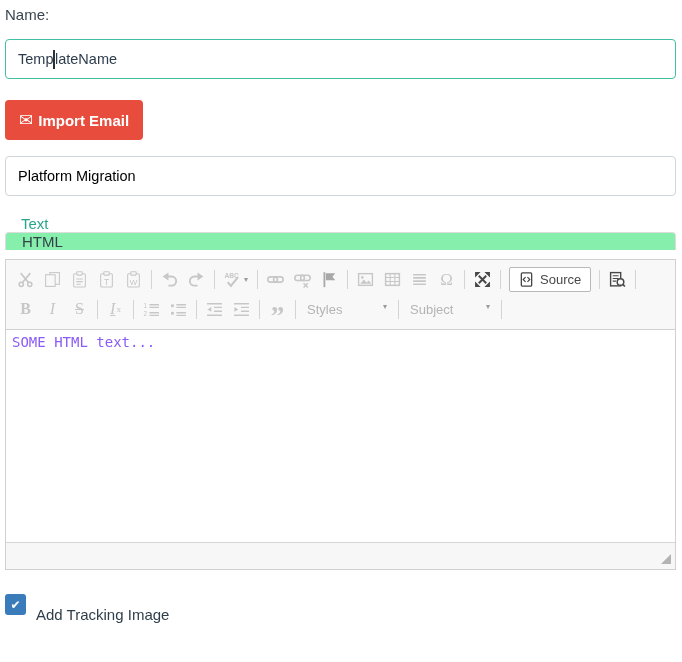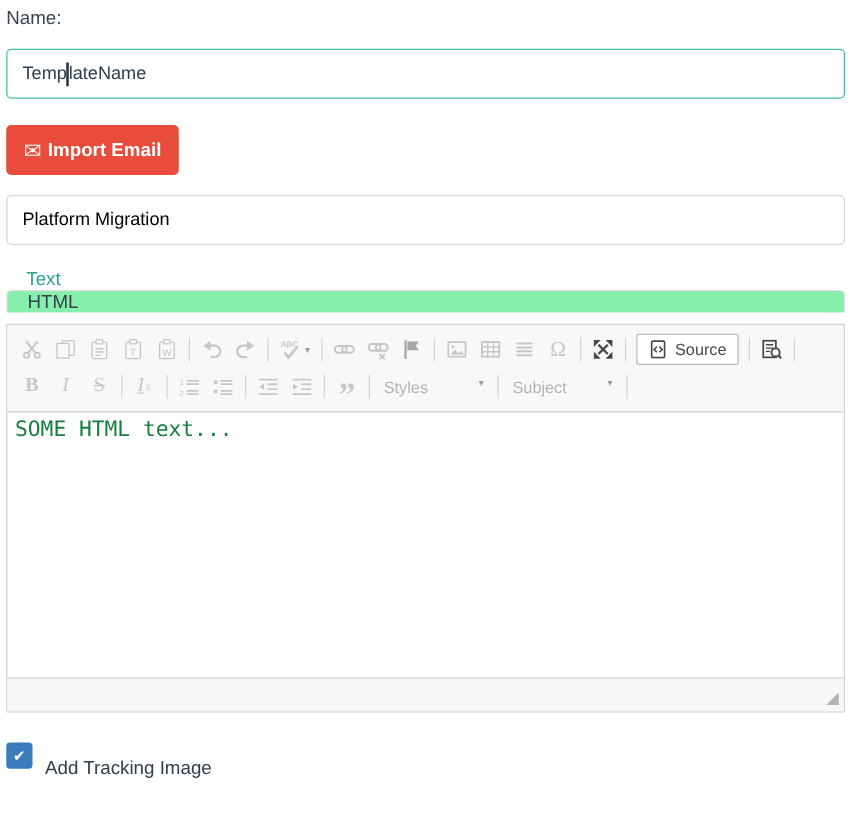--- a/index.html
+++ b/index.html
@@ -51,21 +51,21 @@
   .b-bold{font-weight:700;}
   .b-italic{font-style:italic;}
   .b-strike{text-decoration:line-through;}
   .rf-i{font-style:italic;text-decoration:underline;}
   .rf-x{font-size:9px;vertical-align:sub;margin-left:1px;}
   .quote-glyph{font-size:27px;line-height:0;display:inline-block;transform:translateY(7px);font-weight:700;}
   .dd{display:flex;align-items:flex-start;justify-content:space-between;width:80px;color:#b4b4b4;
     font-size:13px;padding:0 7px;cursor:pointer;flex:0 0 auto;}
 
   .src-area{height:204px;padding:4px 6px;font-family:"DejaVu Sans Mono","Liberation Mono",monospace;
-    font-size:17px;color:#15803d;white-space:pre;cursor:text;}
+    font-size:14px;color:#8b5cf6;white-space:pre;cursor:text;}
   .bbar{height:26px;background:#f7f7f7;border-top:1px solid #d6d6d6;position:relative;}
   .rsz{position:absolute;right:4px;bottom:5px;width:0;height:0;
     border-left:10px solid transparent;border-bottom:10px solid #b3b3b3;cursor:nwse-resize;}
 
   .track{margin-top:16px;display:flex;align-items:center;gap:10px;}
   .cbx{width:21px;height:21px;background:#3a7cba;border-radius:3px;display:flex;align-items:center;
     justify-content:center;color:#fff;font-size:12px;cursor:pointer;flex:0 0 auto;}
   .track-label{font-size:15px;color:#2f3e4a;margin-top:20px;}
 </style>
 </head>

